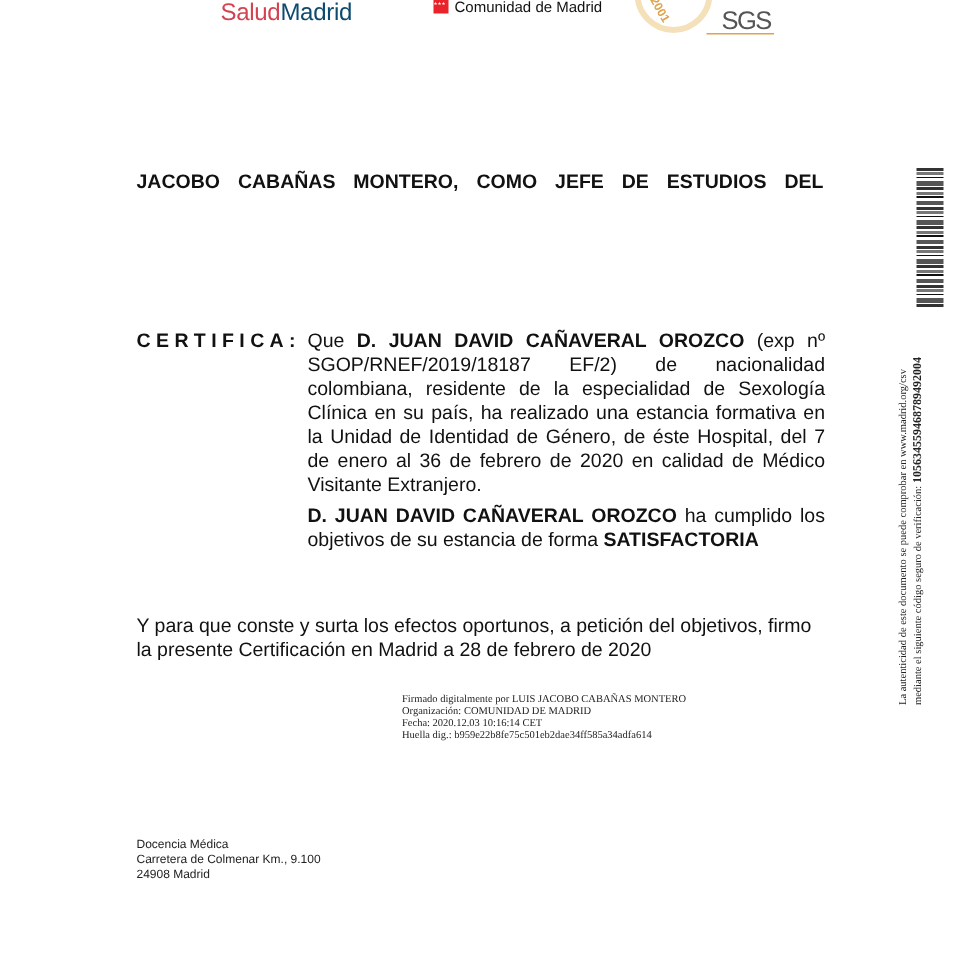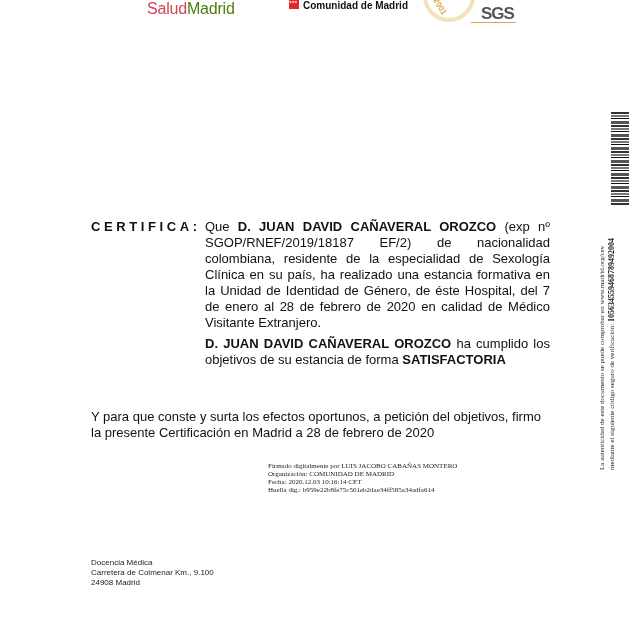--- a/index.html
+++ b/index.html
@@ -1,26 +1,26 @@
 <!DOCTYPE html>
 <html><head>
 <meta charset="utf-8">
 <style>
   html, body { margin:0; padding:0; }
   body { width:640px; height:640px; background:#ffffff; position:relative; overflow:hidden;
          font-family:"Liberation Sans", sans-serif; color:#111; }
   .abs { position:absolute; }
   .logo-salud { left:111px; top:0px; font-size:16px; letter-spacing:-0.2px; }
   .logo-salud .salud { color:#d24452;margin-left:36px; }
-  .logo-salud .madrid { color:#4d7c0f; }
-  .logo-cam { left:289px; top:0px; display:flex; align-items:flex-start; gap:4px; font-size:10px; font-weight:bold; color:#111; }
+  .logo-salud .madrid { color:#0c4a6e; }
+  .logo-cam { left:289px; top:0px; display:flex; align-items:flex-start; gap:4px; font-size:10px; font-weight:normal; color:#111; }
   .cam-flag { width:10px; height:9px; background:#e8232a; position:relative; }
   .cam-flag::after { content:"★★★"; position:absolute; left:0; top:0px; font-size:3px; color:#fff; letter-spacing:0; }
   .logo-sgs { left:423px; top:0px; width:90px; height:25px; }
-  .sgs-text { position:absolute; left:58px; top:4px; font-size:17px; font-weight:bold; color:#555; letter-spacing:-1px; font-family:"Liberation Sans", sans-serif; }
+  .sgs-text { position:absolute; left:58px; top:4px; font-size:17px; font-weight:normal; color:#555; letter-spacing:-1px; font-family:"Liberation Sans", sans-serif; }
   .sgs-line { position:absolute; left:48px; top:22px; width:45px; height:1px; background:#e0a34a; }
   .sgs-arc { position:absolute; left:0px; top:-30px; width:44px; height:44px; border-radius:50%;
              border:4px solid #f3d9a8; opacity:0.8; }
   .sgs-year { position:absolute; left:8px; top:2px; font-size:8px; color:#e0a34a; font-weight:bold; transform:rotate(60deg); }
   .heading { left:91px; top:113px; width:458px; font-size:13px; font-weight:bold; line-height:15px;
              text-align:justify; text-align-last:left; }
   .heading .l1 { display:block; text-align:justify; text-align-last:justify; }
   .cert-label { left:91px; top:219px; font-size:13px; font-weight:bold; letter-spacing:3.6px; }
   .cert-body { left:205px; top:219px; width:345px; font-size:13px; line-height:16px; text-align:justify; }
   .cert-body2 { left:205px; top:336px; width:345px; font-size:13px; line-height:16px; text-align:justify; }
@@ -48,26 +48,27 @@
 </div>
 
 <div class="abs logo-sgs">
   <div class="sgs-arc"></div>
   <div class="sgs-year">2001</div>
   <div class="sgs-text">SGS</div>
   <div class="sgs-line"></div>
 </div>
 
 <div class="abs heading">
+  <span class="l1">JACOBO CABAÑAS MONTERO, COMO JEFE DE ESTUDIOS DEL</span>
 </div>
 
 <div class="abs cert-label">CERTIFICA:</div>
 
 <div class="abs cert-body">
-  <span>Que </span><b>D. JUAN DAVID CAÑAVERAL OROZCO</b><span> (exp nº SGOP/RNEF/2019/18187 EF/2) de nacionalidad colombiana, residente de la especialidad de Sexología Clínica en su país, ha realizado una estancia formativa en la Unidad de Identidad de Género, de éste Hospital, del 7 de enero al 28 de febrero de 2020 en calidad de Médico Visitante Extranjero.</span>
+  <span>Que </span><b>D. JUAN DAVID CAÑAVERAL OROZCO</b><span> (exp nº SGOP/RNEF/2019/18187 EF/2) de nacionalidad colombiana, residente de la especialidad de Sexología Clínica en su país, ha realizado una estancia formativa en la Unidad de Identidad de Género, de éste Hospital, del 7 de enero al 36 de febrero de 2020 en calidad de Médico Visitante Extranjero.</span>
 </div>
 
 <div class="abs cert-body2">
   <b>D. JUAN DAVID CAÑAVERAL OROZCO</b><span> ha cumplido los objetivos de su estancia de forma </span><b>SATISFACTORIA</b>
 </div>
 
 <div class="abs closing">
   <div>Y para que conste y surta los efectos oportunos, a petición del objetivos, firmo</div>
   <div>la presente Certificación en Madrid a 28 de febrero de 2020</div>
 </div>

